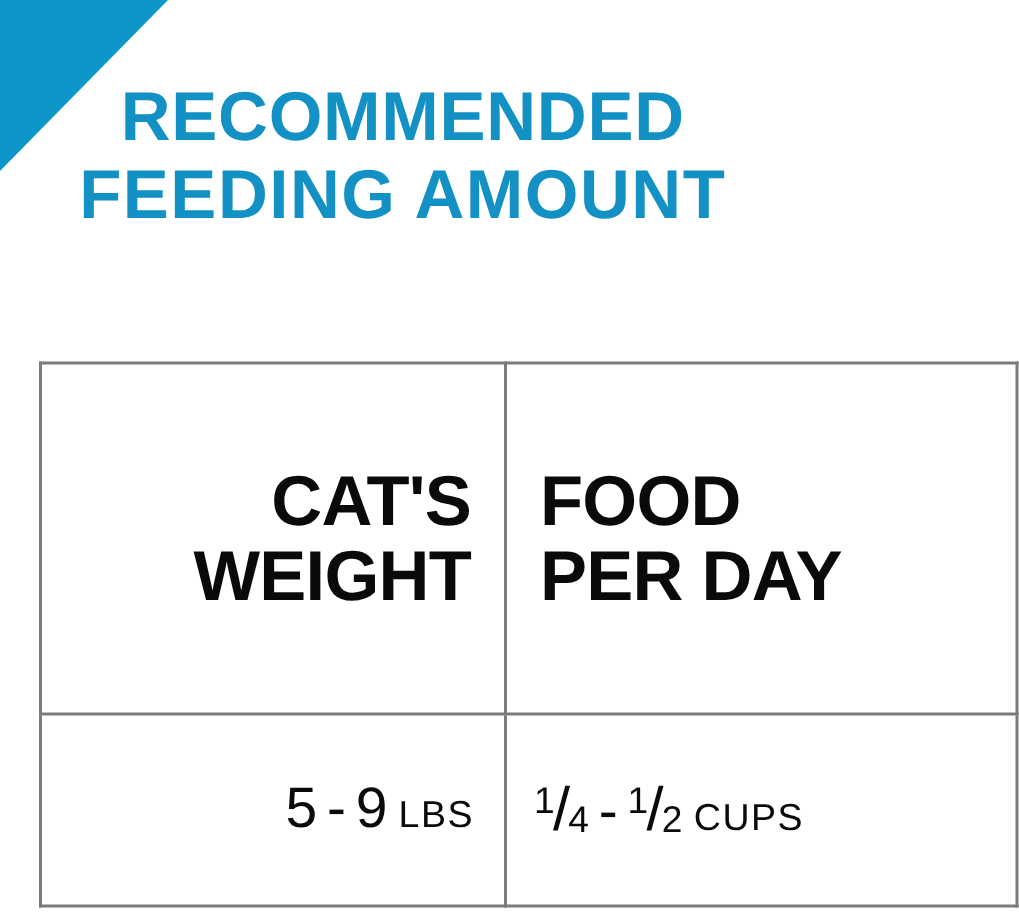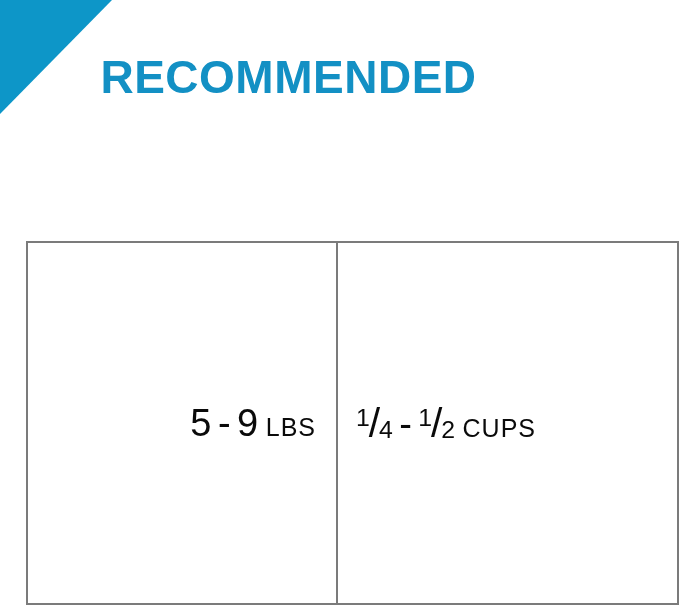--- a/index.html
+++ b/index.html
@@ -28,21 +28,20 @@
 
   
   #page-title {
     position: absolute;
     left: 0;
     top: 52px;
     width: 537px;
     text-align: center;
     line-height: 1.12;
     letter-spacing: 0.5px;
-    margin-left: 20px;
   }
   #page-title .title-line {
     display: block;
     font-size: 46px;
     font-weight: bold;
     color: #1390c4;
     white-space: nowrap;
   }
   #page-title .title-line.line-2 {
     letter-spacing: 1px;
@@ -133,29 +132,40 @@
 </style>
 </head>
 <body>
 
 <svg id="corner-triangle" viewBox="0 0 112 114" preserveAspectRatio="none" aria-hidden="true">
   <polygon points="0,0 112,0 0,114" fill="#0d96c8"></polygon>
 </svg>
 
 <div id="page-title">
   <span class="title-line line-1">RECOMMENDED</span>
+  <span class="title-line line-2">FEEDING AMOUNT</span>
 </div>
 
 <table id="feeding-table">
   <colgroup>
     <col class="col-weight">
     <col class="col-food">
   </colgroup>
   <tbody>
 
+    <tr class="hdr-row">
+      <td class="hdr-cell align-right">
+        <span class="hdr-line">CAT'S</span>
+        <span class="hdr-line">WEIGHT</span>
+      </td>
+      <td class="hdr-cell align-left">
+        <span class="hdr-line">FOOD</span>
+        <span class="hdr-line">PER DAY</span>
+      </td>
+    </tr>
 
     <tr class="data-row">
       <td class="data-cell align-right">
         <span>5</span><span class="range-dash">-</span><span>9</span><span class="unit">LBS</span>
       </td>
       <td class="data-cell align-left">
         <span class="frac"><span class="num">1</span><span class="bar">/</span><span class="den">4</span></span><span class="range-dash">-</span><span class="frac"><span class="num">1</span><span class="bar">/</span><span class="den">2</span></span><span class="unit">CUPS</span>
       </td>
     </tr>
 

